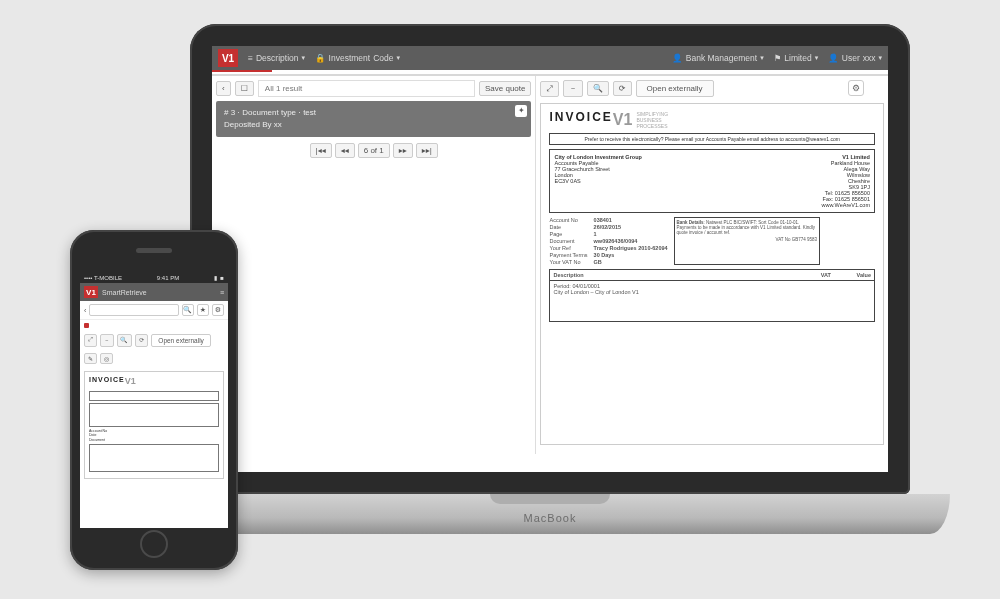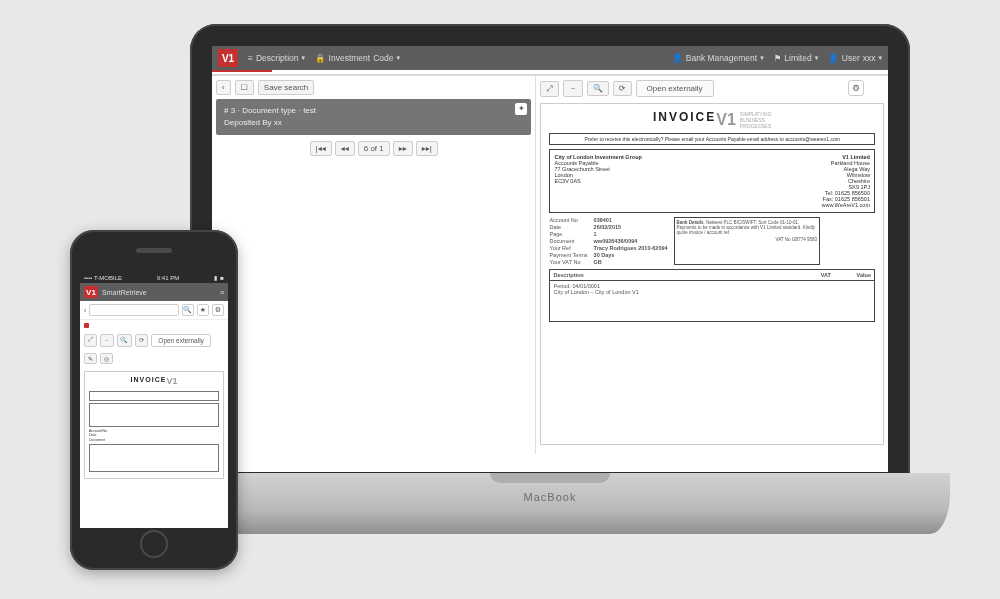--- a/index.html
+++ b/index.html
@@ -34,21 +34,21 @@
     overflow: hidden;
     position: relative;
     font-size: 9px;
     color: #555;
   }
   .laptop-base {
     position: absolute;
     bottom: 0;
     left: -40px;
     width: 800px;
-    height: 61px;
+    height: 40px;
     background: linear-gradient(#d2d2d2, #b9b9b9 60%, #8f8f8f);
     border-radius: 0 0 20px 20px / 0 0 40px 40px;
   }
   .laptop-base .notch {
     position: absolute;
     top: 0; left: 50%; transform: translateX(-50%);
     width: 120px; height: 10px;
     background: #aeaeae;
     border-radius: 0 0 12px 12px;
   }
@@ -114,21 +114,21 @@
   .pager { margin-top:6px; display:flex; gap:3px; justify-content:center; }
 
   
   .right-col { width:52%; padding:4px; }
   .viewer-toolbar { display:flex; gap:4px; align-items:center; margin-bottom:6px; }
   .open-ext { border:1px solid #ccc; background:#fafafa; padding:3px 10px; font-size:8px; border-radius:2px; }
 
   .doc-frame {
     border:1px solid #ccc; background:#fff; padding:6px 8px; height: calc(100% - 28px); overflow:hidden;
   }
-  .inv-head { display:flex; justify-content:center; align-items:flex-start; margin-bottom:4px; }
+  .inv-head { display:flex; justify-content:flex-start; align-items:flex-start; margin-bottom:4px; }
   .inv-title { font-size:12px; font-weight:bold; letter-spacing:2px; color:#222; }
   .inv-logo {
     display:flex; gap:4px; align-items:center; color:#aaa; font-size:5px; line-height:1.2;
   }
   .inv-logo .vm {
     font-size:16px; font-weight:bold; color:#9a9a9a;
   }
   .inv-banner { border:1px solid #444; text-align:center; font-size:5px; padding:2px; margin-bottom:4px; color:#333; }
   .inv-addr-row { display:flex; justify-content:space-between; border:1px solid #444; padding:4px; font-size:5.5px; color:#333; margin-bottom:4px; }
   .inv-addr-row .col { display:flex; flex-direction:column; }
@@ -213,21 +213,22 @@
       </div>
       <div class="app-sub"></div>
       <div class="gear-right">⚙</div>
 
       <div class="work-area">
 
         <div class="left-col">
           <div class="search-row">
             <div class="sm-btn">‹</div>
             <div class="sm-btn">☐</div>
-            <div class="sm-btn">Save search</div>
+            <div class="result-count">All 1 result</div>
+            <div class="sm-btn">Save quote</div>
           </div>
 
           <div class="doc-card">
             <div class="close">✦</div>
             <div># 3 · Document type · test</div>
             <div>Deposited By xx</div>
           </div>
 
           <div class="pager">
             <div class="sm-btn">|◂◂</div>

